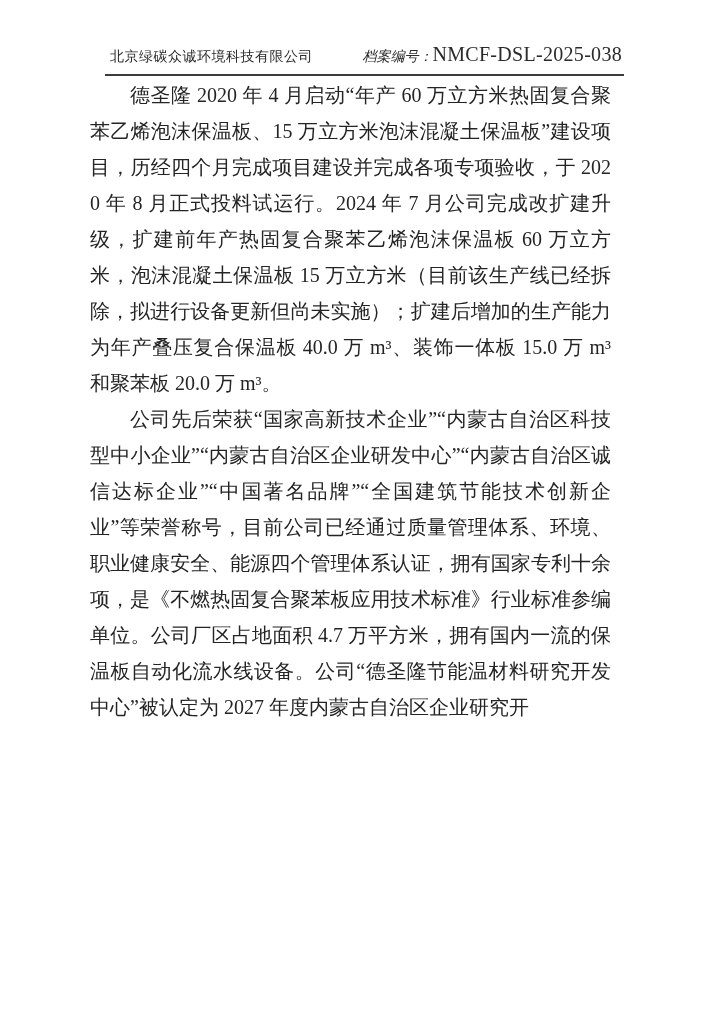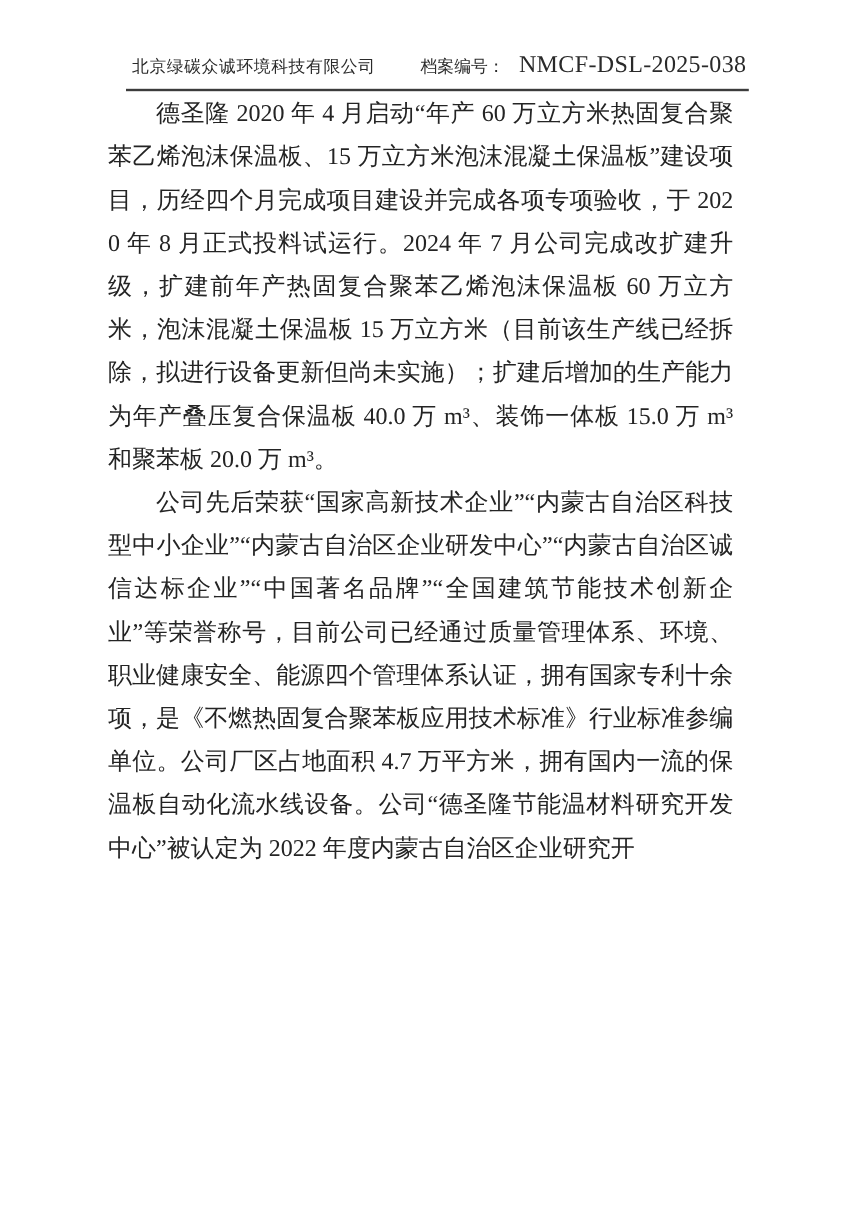--- a/index.html
+++ b/index.html
@@ -35,21 +35,22 @@
     letter-spacing: 0.5px;
     font-size: 14px;
     color: #2a2a2a;
   }
   .archive {
     white-space: nowrap;
     color: #2a2a2a;
   }
   .archive-label {
     font-size: 14px;
-    margin-right: 12px;
+    margin-right: 0;
+    font-style: italic;
   }
   .archive-num {
     font-size: 20px;
     letter-spacing: 0.3px;
   }
   .header-rule {
     margin-top: 7px;
     border-bottom: 2px solid #3c3c3c;
     height: 0;
   }
@@ -91,20 +92,20 @@
       <span class="company">北京绿碳众诚环境科技有限公司</span>
       <span class="archive">
         <span class="archive-label">档案编号：</span><span class="archive-num">NMCF-DSL-2025-038</span>
       </span>
     </div>
     <div class="header-rule"></div>
   </header>
 
   <main class="doc-body">
     <p>德圣隆 2020 年 4 月启动“年产 60 万立方米热固复合聚苯乙烯泡沫保温板、15 万立方米泡沫混凝土保温板”建设项目，历经四个月完成项目建设并完成各项专项验收，于 2020 年 8 月正式投料试运行。2024 年 7 月公司完成改扩建升级，扩建前年产热固复合聚苯乙烯泡沫保温板 60 万立方米，泡沫混凝土保温板 15 万立方米（目前该生产线已经拆除，拟进行设备更新但尚未实施）；扩建后增加的生产能力为年产叠压复合保温板 40.0 万 m³、装饰一体板 15.0 万 m³和聚苯板 20.0 万 m³。</p>
-    <p>公司先后荣获“国家高新技术企业”“内蒙古自治区科技型中小企业”“内蒙古自治区企业研发中心”“内蒙古自治区诚信达标企业”“中国著名品牌”“全国建筑节能技术创新企业”等荣誉称号，目前公司已经通过质量管理体系、环境、职业健康安全、能源四个管理体系认证，拥有国家专利十余项，是《不燃热固复合聚苯板应用技术标准》行业标准参编单位。公司厂区占地面积 4.7 万平方米，拥有国内一流的保温板自动化流水线设备。公司“德圣隆节能温材料研究开发中心”被认定为 2022 年度内蒙古自治区企业研究开</p>
+    <p>公司先后荣获“国家高新技术企业”“内蒙古自治区科技型中小企业”“内蒙古自治区企业研发中心”“内蒙古自治区诚信达标企业”“中国著名品牌”“全国建筑节能技术创新企业”等荣誉称号，目前公司已经通过质量管理体系、环境、职业健康安全、能源四个管理体系认证，拥有国家专利十余项，是《不燃热固复合聚苯板应用技术标准》行业标准参编单位。公司厂区占地面积 4.7 万平方米，拥有国内一流的保温板自动化流水线设备。公司“德圣隆节能温材料研究开发中心”被认定为 2027 年度内蒙古自治区企业研究开</p>
   </main>
 
   <footer class="doc-footer">
     <span>- 7 -</span>
   </footer>
 
 </div>
 
 </body></html>

